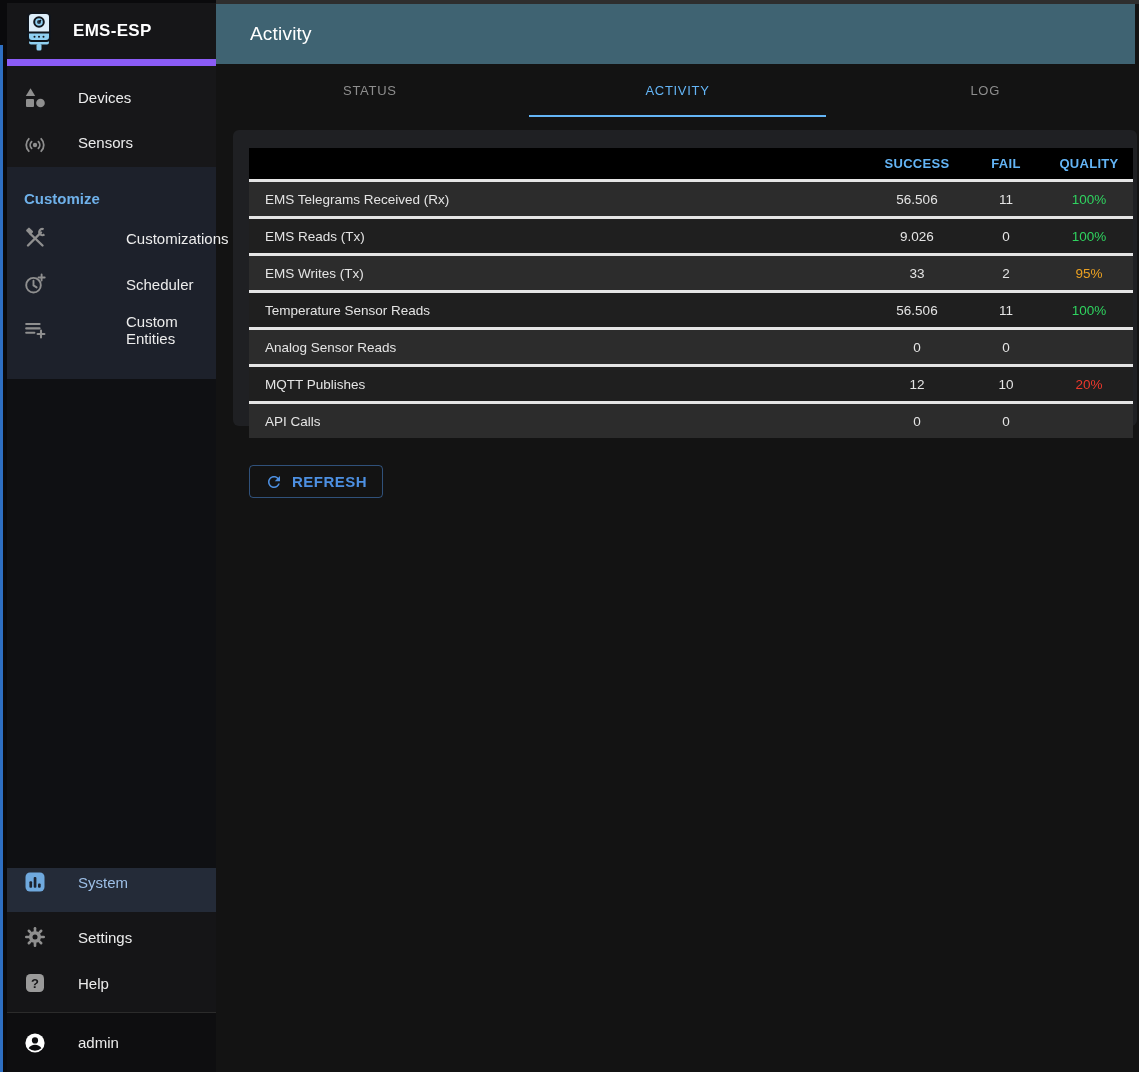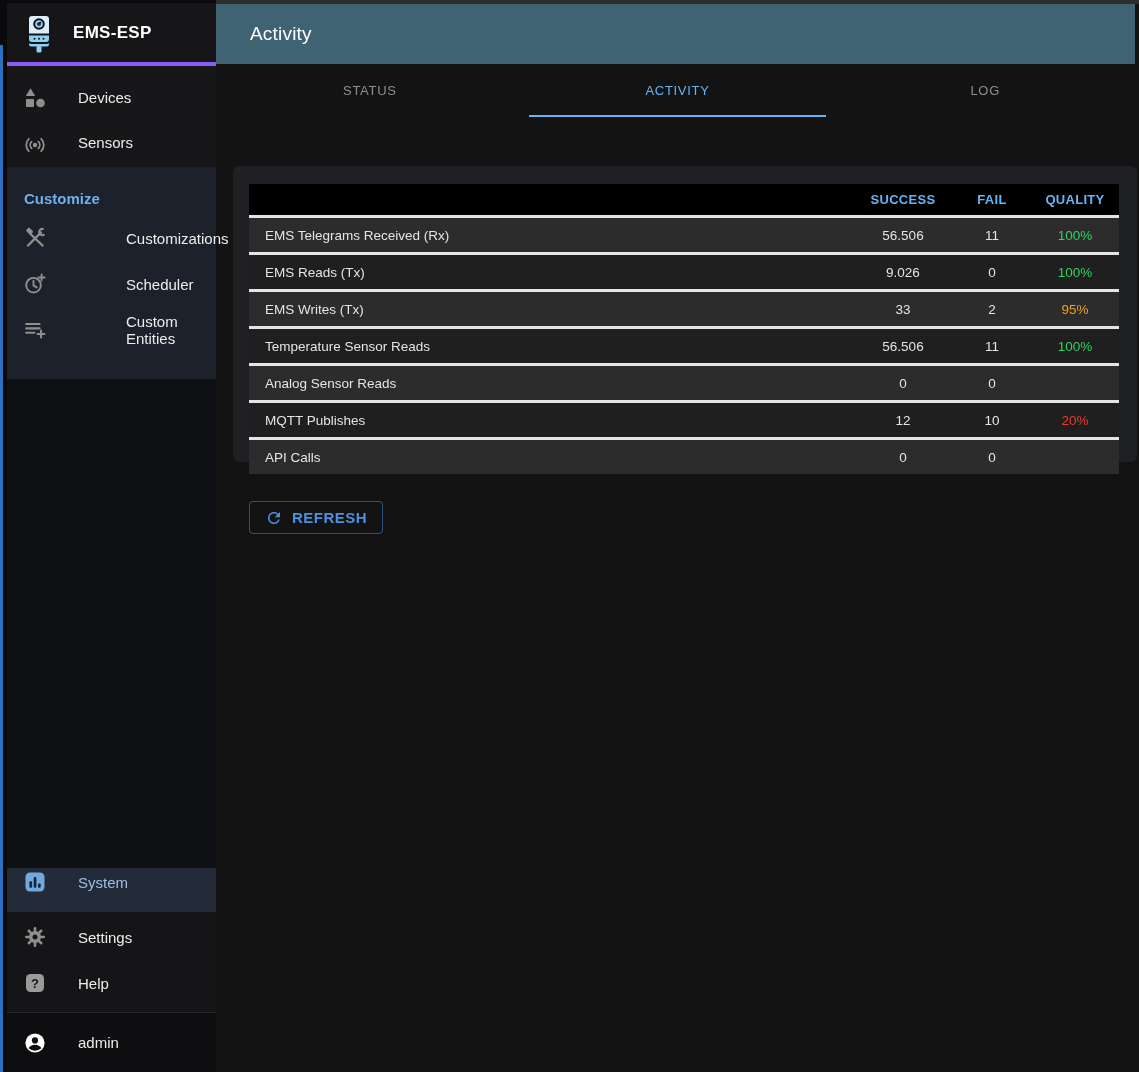--- a/index.html
+++ b/index.html
@@ -13,21 +13,21 @@
   .app { display:flex; width:1139px; height:1072px; }
 
   
   .sidebar {
     width:216px; flex:none; position:relative;
     background:#0a0a0c; display:flex; flex-direction:column;
     padding:3px 0 0 7px;
   }
   .blue-line { position:absolute; left:0; top:45px; bottom:0; width:3px; background:#2e6fc2; }
   .sb-header {
-    height:63px; flex:none; background:#161618; border-bottom:4px solid #8b5cf6;
+    height:63px; flex:none; background:#161618; border-bottom:7px solid #8b5cf6;
     display:flex; align-items:center; padding-left:15px; gap:17px;
   }
   .sb-header .app-title { color:#fff; font-size:17px; font-weight:700; letter-spacing:.3px; }
   .sb-group1 { height:101px; flex:none; background:#171719; padding-top:9px; }
   .sb-customize { height:212px; flex:none; background:#1d212b; }
   .section-label { padding:23px 0 8px 17px; font-size:15px; font-weight:700; color:#6fb1ea; }
   .sb-spacer { flex:1; background:#0f1013; }
   .sb-system { height:44px; flex:none; background:#242b38; }
   .sb-group2 { height:100px; flex:none; background:#151517; padding-top:2px; }
   .sb-divider { height:1px; flex:none; background:#2b2b2b; }
@@ -55,22 +55,21 @@
     flex:1; display:flex; align-items:center; justify-content:center;
     font-size:13px; font-weight:500; letter-spacing:.7px; color:#8e8e8e;
     position:relative; cursor:pointer;
   }
   .tab.active { color:#64b5f6; }
   .tab.active::after { content:""; position:absolute; left:5px; right:5px; bottom:0; height:2px; background:#64b5f6; }
 
   .content { flex:1; background:#131313; padding:13px 0 0 17px; }
   .card {
     width:904px; height:296px; background:#1f2023; border-radius:6px;
-    padding:18px 18px 0 16px;
-    margin-top:36px;
+    padding:18px 4px 0 16px;
   }
 
   .thead { display:flex; align-items:center; height:31px; background:#000; }
   .thead span { font-size:13px; font-weight:700; color:#64b5f6; letter-spacing:.3px; }
   .col-label { flex:1; padding-left:16px; }
   .col-s { width:100px; text-align:center; }
   .col-f { width:78px; text-align:center; }
   .col-q { width:88px; text-align:center; }
   .trow {
     display:flex; align-items:center; height:37px; border-top:3px solid #e5e5e5;

